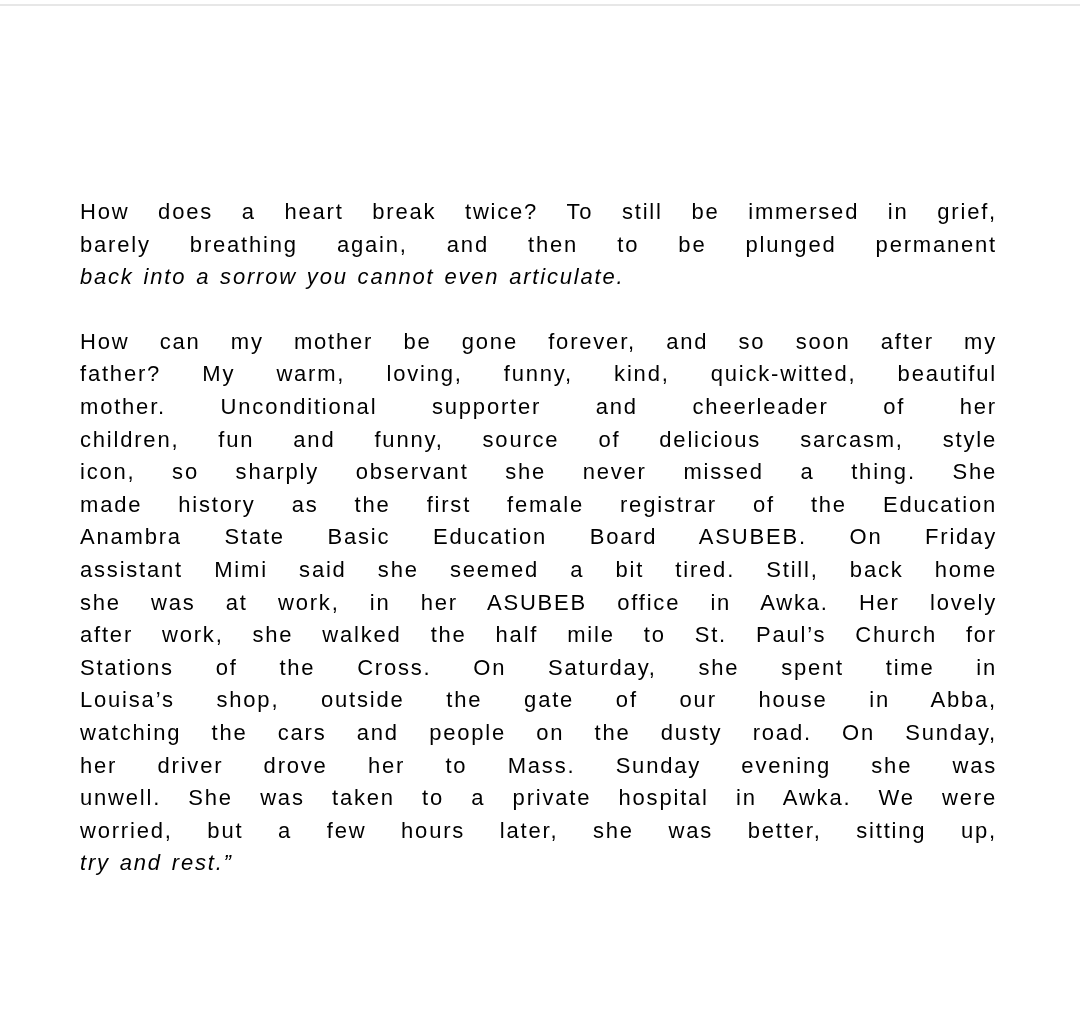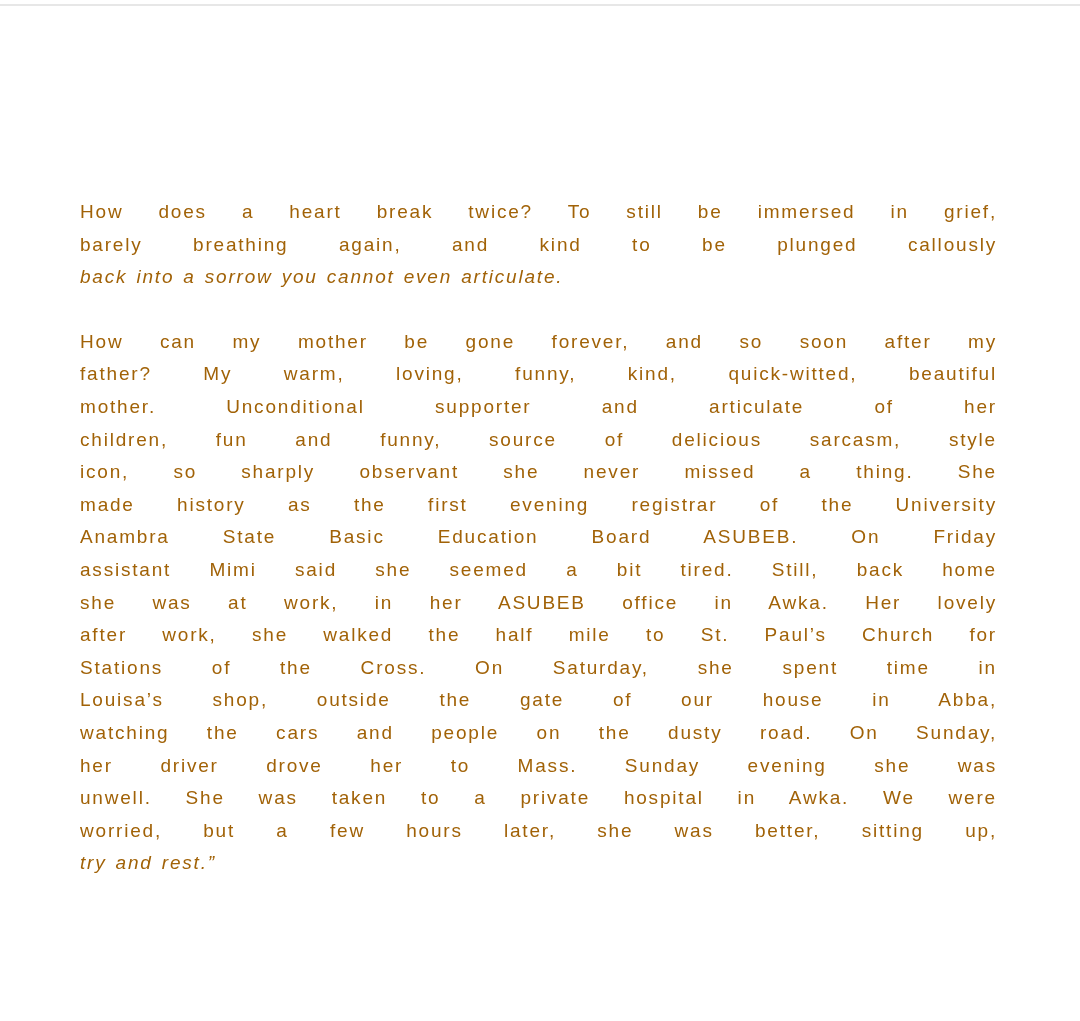--- a/index.html
+++ b/index.html
@@ -19,22 +19,22 @@
     left: 0;
     width: 1080px;
     height: 2px;
     background: #e7e7e7;
   }
   .text-block {
     position: absolute;
     top: 196px;
     left: 80px;
     width: 917px;
-    color: #a16207;
-    font-size: 19px;
+    color: #000000;
+    font-size: 22px;
     line-height: 32.6px;
     letter-spacing: 1.8px;
     word-spacing: 2px;
     font-weight: 400;
   }
   .paragraph {
     margin: 0 0 32px 0;
   }
   .paragraph:last-child {
     margin-bottom: 0;
@@ -50,30 +50,30 @@
   }
 </style>
 </head>
 <body>
 
 <div class="top-divider"></div>
 
 <div class="text-block">
     <div class="paragraph">
       <div class="line">How does a heart break twice? To still be immersed in grief,</div>
-      <div class="line">barely breathing again, and kind to be plunged callously</div>
+      <div class="line">barely breathing again, and then to be plunged permanent</div>
       <div class="line last">back into a sorrow you cannot even articulate.</div>
     </div>
     <div class="paragraph">
       <div class="line">How can my mother be gone forever, and so soon after my</div>
       <div class="line">father? My warm, loving, funny, kind, quick-witted, beautiful</div>
-      <div class="line">mother. Unconditional supporter and articulate of her</div>
+      <div class="line">mother. Unconditional supporter and cheerleader of her</div>
       <div class="line">children, fun and funny, source of delicious sarcasm, style</div>
       <div class="line">icon, so sharply observant she never missed a thing. She</div>
-      <div class="line">made history as the first evening registrar of the University</div>
+      <div class="line">made history as the first female registrar of the Education</div>
       <div class="line">Anambra State Basic Education Board ASUBEB. On Friday</div>
       <div class="line">assistant Mimi said she seemed a bit tired. Still, back home</div>
       <div class="line">she was at work, in her ASUBEB office in Awka. Her lovely</div>
       <div class="line">after work, she walked the half mile to St. Paul’s Church for</div>
       <div class="line">Stations of the Cross. On Saturday, she spent time in</div>
       <div class="line">Louisa’s shop, outside the gate of our house in Abba,</div>
       <div class="line">watching the cars and people on the dusty road. On Sunday,</div>
       <div class="line">her driver drove her to Mass. Sunday evening she was</div>
       <div class="line">unwell. She was taken to a private hospital in Awka. We were</div>
       <div class="line">worried, but a few hours later, she was better, sitting up,</div>

